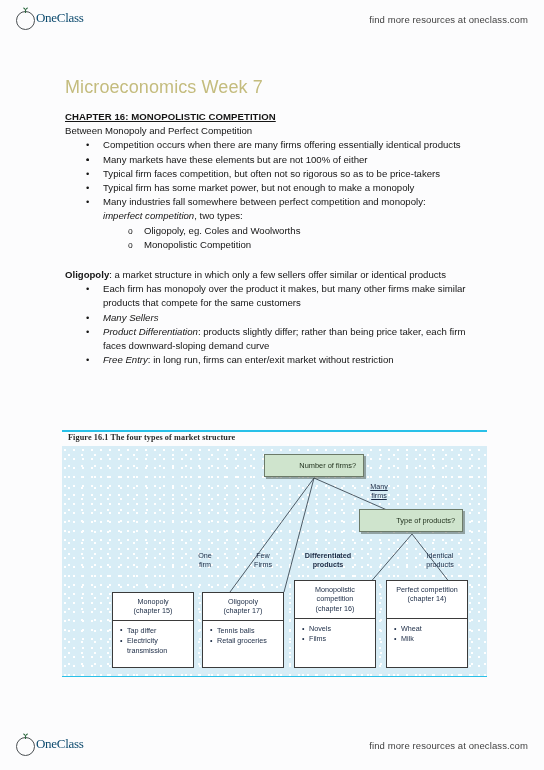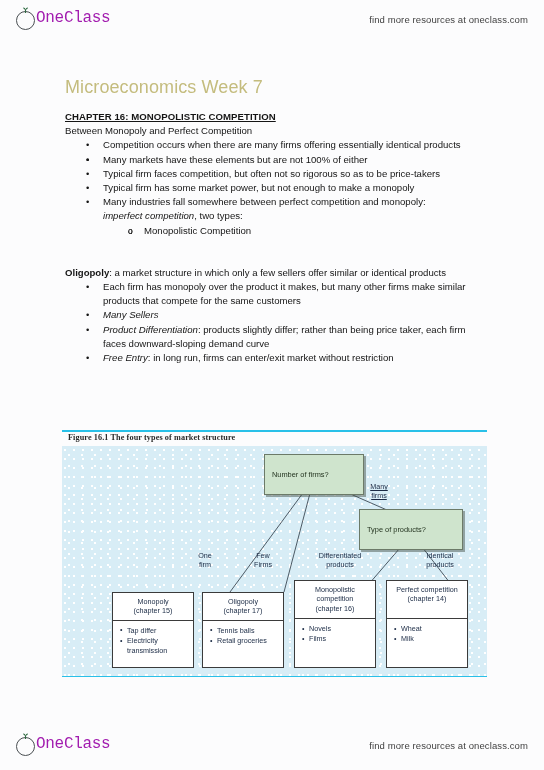--- a/index.html
+++ b/index.html
@@ -45,24 +45,24 @@
     margin-top: 3px;
   }
   .logo-sprout {
     position: absolute;
     top: -5px;
     left: 4px;
     width: 9px;
     height: 6px;
   }
   .logo-text {
-    font-family: Liberation Mono, monospace;
-    font-size: 16px;
+    font-family: Liberation Serif, serif;
+    font-size: 13px;
     letter-spacing: -0.3px;
-    color: #a21caf;
+    color: #0c4a6e;
     line-height: 20px;
   }
   .tagline {
     position: absolute;
     right: 16px;
     font-size: 9.5px;
     color: #3f3f3f;
     letter-spacing: 0.1px;
     font-family: "Liberation Sans", sans-serif;
   }
@@ -132,21 +132,21 @@
     position: absolute;
     left: -16px;
     top: 0;
     font-size: 8.5px;
     line-height: 14.2px;
   }
 
   .ital { font-style: italic; }
   .bold { font-weight: bold; }
 
-  .para { margin-top: 28px; }
+  .para { margin-top: 16px; }
 
   
   .figure {
     position: absolute;
     left: 62px;
     top: 392px;
     width: 425px;
     height: 253px;
   }
   .fig-rule-top {
@@ -191,23 +191,23 @@
     background: #29c0e8;
   }
 
   .node {
     position: absolute;
     background: #cfe4cd;
     border: 1.2px solid #6c7a68;
     box-shadow: 2px 2px 0 rgba(60,70,60,0.45);
     font-size: 7.4px;
     color: #23331f;
-    text-align: left;
+    text-align: right;
     white-space: nowrap;
-    padding: 15px 7px;
+    padding: 6px 7px;
     box-sizing: border-box;
   }
 
   .leaf {
     position: absolute;
     background: #ffffff;
     border: 1.1px solid #3b3b3b;
     box-sizing: border-box;
   }
   .leaf-head {
@@ -280,21 +280,21 @@
       <li><span class="bullet">•</span><span>Competition occurs when there are many firms offering essentially identical products</span></li>
       <li><span class="bullet">•</span></li>
       <li><span class="bullet">•</span><span>Many markets have these elements but are not 100% of either</span></li>
       <li><span class="bullet">•</span><span>Typical firm faces competition, but often not so rigorous so as to be price-takers</span></li>
       <li><span class="bullet">•</span><span>Typical firm has some market power, but not enough to make a monopoly</span></li>
       <li>
         <span class="bullet">•</span>
         <span>Many industries fall somewhere between perfect competition and monopoly:</span><br>
         <span class="ital">imperfect competition</span><span>, two types:</span>
         <ul class="lvl2">
-          <li><span class="bullet-o">o</span></li>
+          <li><span class="bullet-o">o</span><span>Oligopoly, eg. Coles and Woolworths</span></li>
           <li><span class="bullet-o">o</span><span>Monopolistic Competition</span></li>
         </ul>
       </li>
     </ul>
 
     <div class="para">
       <span class="bold">Oligopoly</span><span>: a market structure in which only a few sellers offer similar or identical products</span>
     </div>
 
 
@@ -340,21 +340,21 @@
         <span>firms</span>
       </div>
       <div class="edge-label" style="left:122px; top:105px; width:42px;">
         <span>One</span><br>
         <span>firm</span>
       </div>
       <div class="edge-label" style="left:180px; top:105px; width:42px;">
         <span>Few</span><br>
         <span>Firms</span>
       </div>
-      <div class="edge-label" style="left:240px; top:105px; width:76px;">
+      <div class="edge-label" style="left:228px; top:105px; width:76px;font-weight:bold;">
         <span>Differentiated</span><br>
         <span>products</span>
       </div>
       <div class="edge-label" style="left:345px; top:105px; width:66px;">
         <span>Identical</span><br>
         <span>products</span>
       </div>
 
       <div class="leaf" style="left:50px; top:146px; width:82px; height:76px;">
         <div class="leaf-head">

